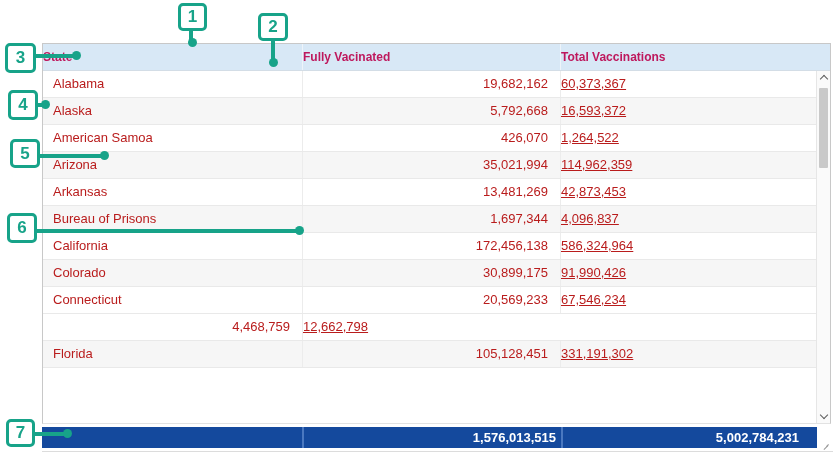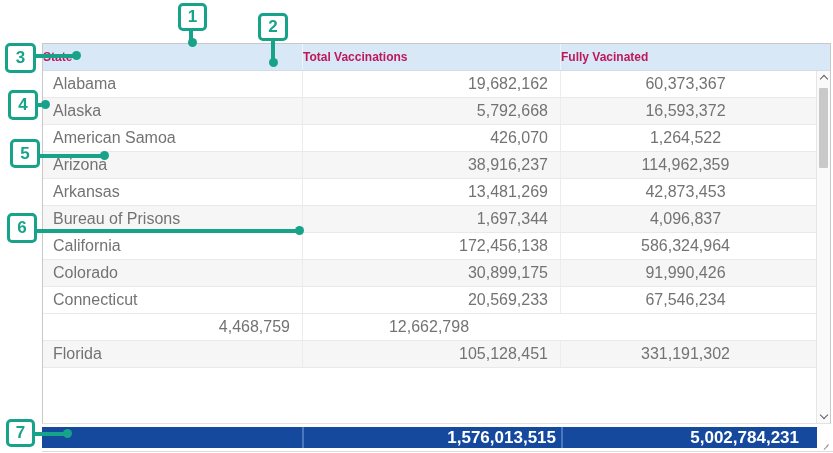--- a/index.html
+++ b/index.html
@@ -26,26 +26,26 @@
   }
   .th:last-child { border-right:none; }
   .tbody { position:absolute; left:0; top:27px; right:14px; bottom:0; overflow:hidden; }
   .tr {
     display:grid; grid-template-columns:260px 258px 255px;
     height:27px; box-sizing:border-box; border-bottom:1px solid #e9e9e9;
     background:#ffffff;
   }
   .tr.alt { background:#f6f6f6; }
   .td {
-    font-size:16px; color:#737373; line-height:26px; box-sizing:border-box;
+    font-size:13px; color:#b91c1c; line-height:26px; box-sizing:border-box;
     border-right:1px solid #ececec; overflow:hidden; white-space:nowrap;
   }
   .td.state { padding-left:10px; text-align:left; }
   .td.num   { padding-right:12px; text-align:right; }
-  .td.num3  { padding-right:6px;  text-align:center; border-right:none; }
+  .td.num3  { padding-right:6px;  text-align:left; border-right:none;text-decoration:underline; }
 
   
   .vscroll {
     position:absolute; top:27px; right:0; bottom:0; width:14px;
     background:#fafafa; border-left:1px solid #e6e6e6; box-sizing:border-box;
   }
   .scroll-btn { position:absolute; left:0; width:13px; height:14px; cursor:pointer; }
   .scroll-btn.up { top:0; }
   .scroll-btn.down { bottom:0; }
   .chev {
@@ -58,21 +58,21 @@
     position:absolute; left:2px; width:9px; top:17px; height:80px;
     background:#c9c9c9; border-radius:1px;
   }
 
   
   .totals-row {
     position:absolute; left:42px; top:427px; width:775px; height:21px;
     display:grid; grid-template-columns:260px 259px 256px;
   }
   .totals-cell {
-    box-sizing:border-box; font-size:17px; font-weight:bold; color:#ffffff;
+    box-sizing:border-box; font-size:13px; font-weight:bold; color:#ffffff;
     line-height:21px; text-align:right; overflow:hidden;
   }
   .totals-cell + .totals-cell { border-left:2px solid #4a78c0; }
   .totals-cell.c2 { padding-right:5px; }
   .totals-cell.c3 { padding-right:18px; }
 
   .page-bottom-line {
     position:absolute; left:42px; top:451px; width:791px; height:1px; background:#dcdcdc;
   }
   .resize-grip { position:absolute; left:822px; top:443px; width:7px; height:6px; }
@@ -122,43 +122,43 @@
   .c7.callout-dot  { left:63px; top:429px; }
 </style>
 </head>
 <body>
 
 <div class="stage" id="stage" style="--green: #17a389;">
 
   <div class="table-outer">
     <div class="thead">
       <div class="th">State</div>
+      <div class="th">Fully Vacinated</div>
       <div class="th">Total Vaccinations</div>
-      <div class="th">Fully Vacinated</div>
     </div>
 
     <div class="tbody">
         <div class="tr">
           <div class="td state">Alabama</div>
           <div class="td num">19,682,162</div>
           <div class="td num3">60,373,367</div>
         </div>
         <div class="tr alt">
           <div class="td state">Alaska</div>
           <div class="td num">5,792,668</div>
           <div class="td num3">16,593,372</div>
         </div>
         <div class="tr">
           <div class="td state">American Samoa</div>
           <div class="td num">426,070</div>
           <div class="td num3">1,264,522</div>
         </div>
         <div class="tr alt">
           <div class="td state">Arizona</div>
-          <div class="td num">38,916,237</div>
+          <div class="td num">35,021,994</div>
           <div class="td num3">114,962,359</div>
         </div>
         <div class="tr">
           <div class="td state">Arkansas</div>
           <div class="td num">13,481,269</div>
           <div class="td num3">42,873,453</div>
         </div>
         <div class="tr alt">
           <div class="td state">Bureau of Prisons</div>
           <div class="td num">1,697,344</div>

